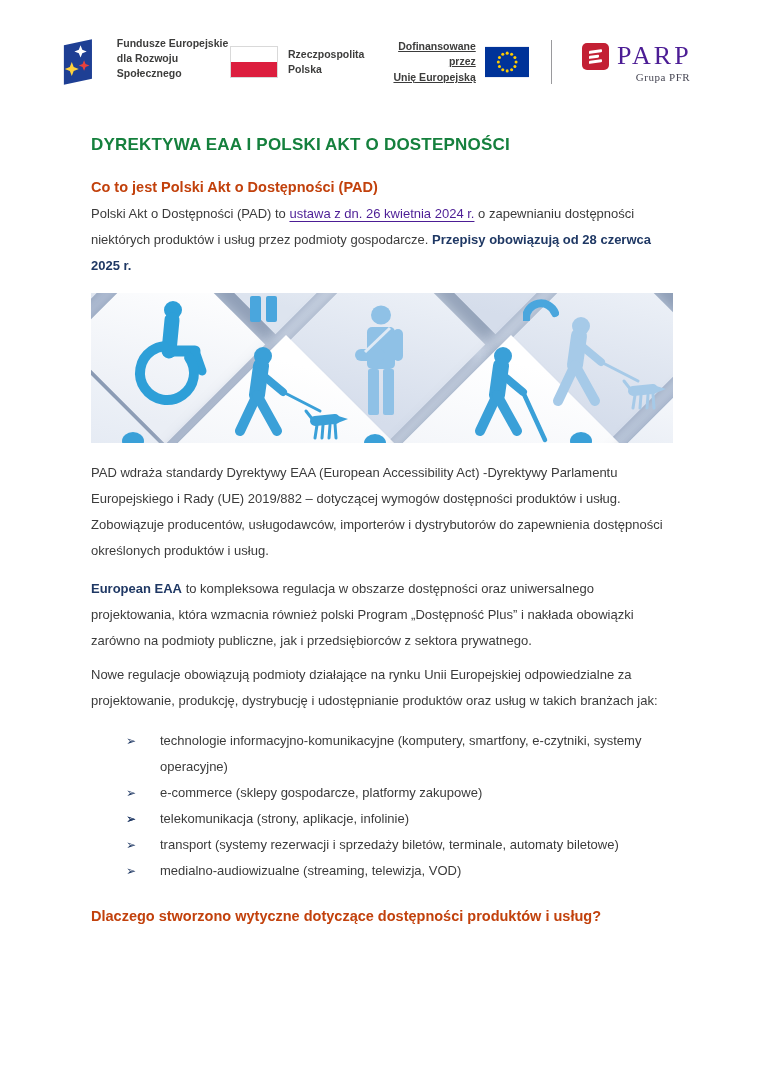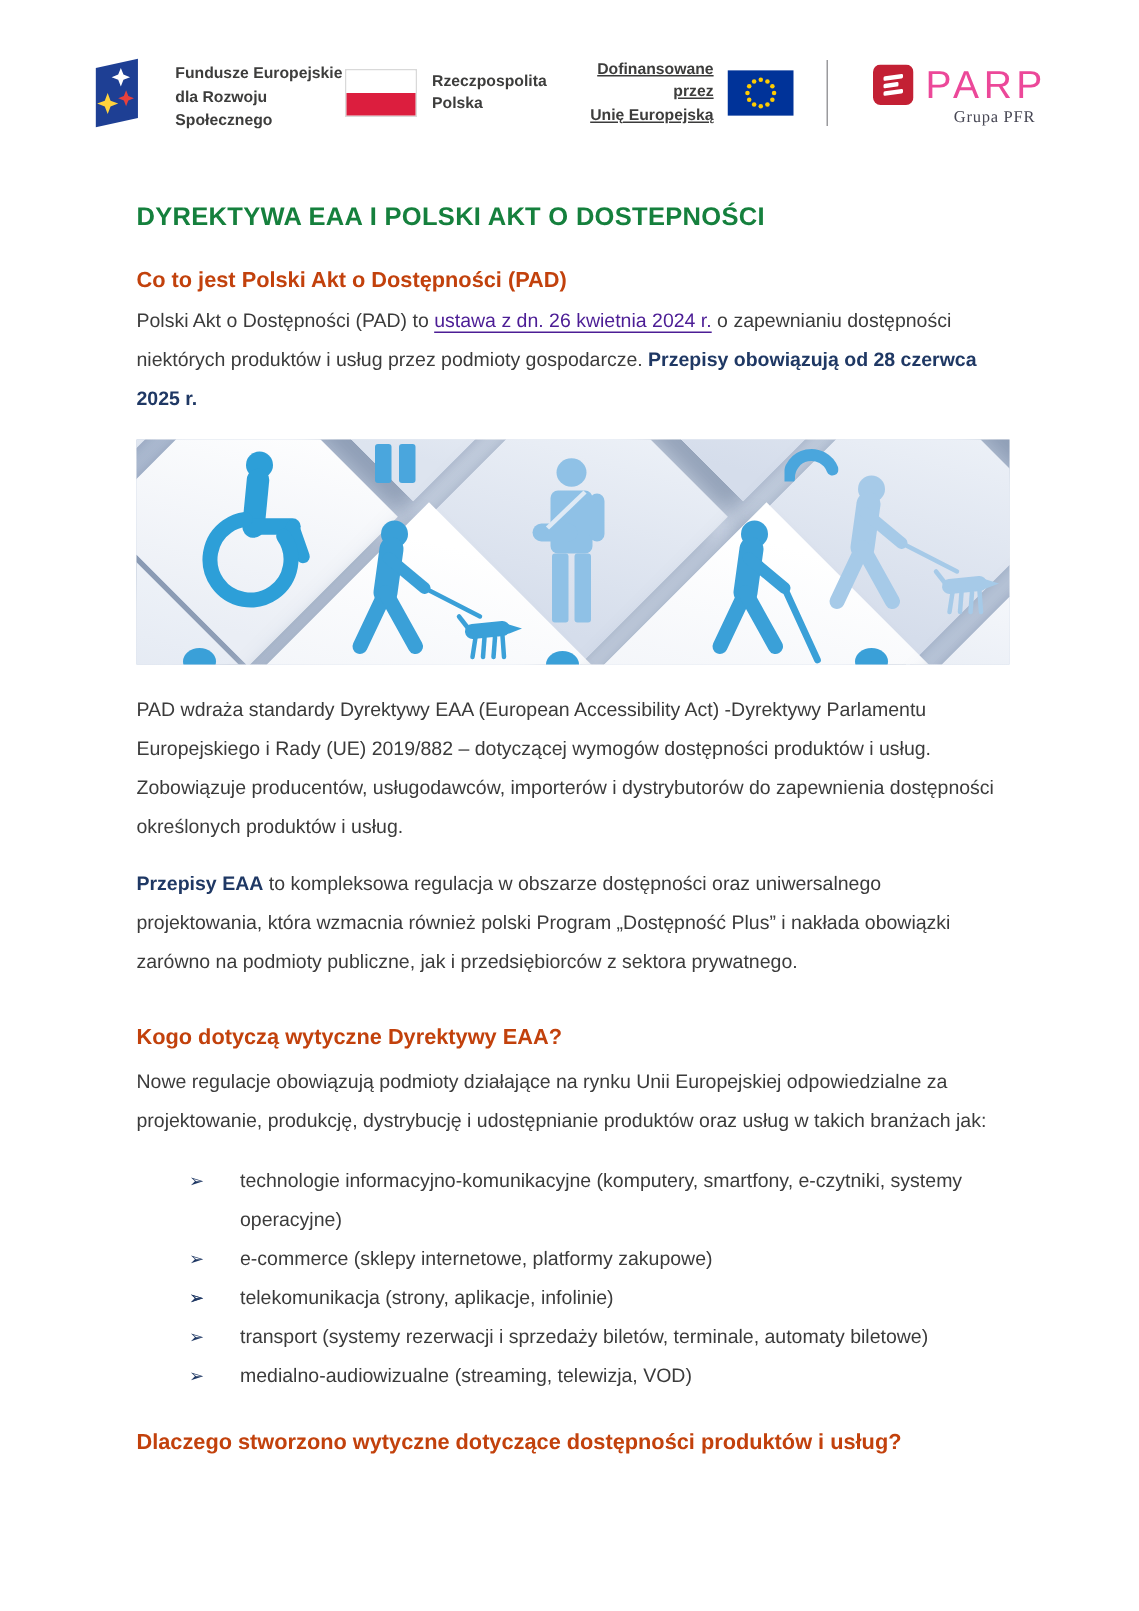--- a/index.html
+++ b/index.html
@@ -5,31 +5,31 @@
   * { margin:0; padding:0; box-sizing:border-box; }
   html,body { background:#ffffff; }
   body {
     width:759px; height:1074px; position:relative; overflow:hidden;
     font-family:"Liberation Sans", sans-serif; color:#3b3b3b;
   }
 
   
   .header { display:flex; align-items:center; padding:36px 50px 0 63px; }
   .hdr-label { font-size:10.5px; font-weight:bold; color:#3d3d3c; line-height:1.45; }
-  .logo-fe { display:flex; align-items:flex-end; gap:24px; }
+  .logo-fe { display:flex; align-items:flex-start; gap:24px; }
   .logo-pl { display:flex; align-items:center; gap:10px; }
   .pl-flag { width:48px; height:32px; border:1px solid #d9d9d9; }
   .pl-flag .w { height:50%; background:#ffffff; }
   .pl-flag .r { height:50%; background:#dc1e3e; }
   .logo-eu { display:flex; align-items:center; gap:9px; margin-left:16px;text-decoration:underline; }
   .logo-eu .hdr-label { text-align:right; }
   .hdr-divider { width:1px; height:44px; background:#9a9a9d; margin-left:22px; }
   .logo-parp { margin-left:30px; display:flex; flex-direction:column; }
   .parp-top { display:flex; align-items:center; gap:8px; }
-  .parp-word { font-family:Liberation Sans, sans-serif; font-size:26px; letter-spacing:3px; color:#ec4899; }
+  .parp-word { font-family:Liberation Serif, serif; font-size:26px; letter-spacing:3px; color:#4c1d95; }
   .parp-sub { font-family:"Liberation Serif", serif; font-size:11px; color:#474754; letter-spacing:0.5px; margin-left:35px; text-align:center; width:92px; }
 
   
   .content { margin:0 86px 0 91px; width:582px; }
   h1 { font-size:17px; color:#15803d; letter-spacing:0.2px; margin:47px 0 0; }
   h2 { font-size:14.5px; color:#c2410c; }
   .h2-s1 { margin:24px 0 0; }
   .h2-s2 { margin:30px 0 0; }
   .h2-s3 { margin:24px 0 0; }
   p { font-size:13px; line-height:26px; color:#3b3b3b; }
@@ -236,29 +236,28 @@
     <svg class="ic" style="left:272px;top:140px;" width="24" height="20" viewBox="0 0 24 20">
         <ellipse cx="12" cy="10" rx="11" ry="9" fill="#3aa0d8"></ellipse>
       </svg>
     <svg class="ic" style="left:478px;top:138px;" width="24" height="20" viewBox="0 0 24 20">
         <ellipse cx="12" cy="10" rx="11" ry="9" fill="#3aa0d8"></ellipse>
       </svg>
   </div>
 
   <p class="p2">PAD wdraża standardy Dyrektywy EAA (European Accessibility Act) -Dyrektywy Parlamentu Europejskiego i Rady (UE) 2019/882 – dotyczącej wymogów dostępności produktów i usług. Zobowiązuje producentów, usługodawców, importerów i dystrybutorów do zapewnienia dostępności określonych produktów i usług.</p>
 
-  <p class="p3"><span class="navy-bold">Przepisy EAA</span><span> to kompleksowa regulacja w obszarze dostępności oraz uniwersalnego projektowania, która wzmacnia również polski Program „Dostępność Plus” i nakłada obowiązki zarówno na podmioty publiczne, jak i przedsiębiorców z sektora prywatnego.</span></p>
-
-  <h2 class="h2-s2">Kogo dotyczą wytyczne Dyrektywy EAA?</h2>
+  <p class="p3"><span class="navy-bold">European EAA</span><span> to kompleksowa regulacja w obszarze dostępności oraz uniwersalnego projektowania, która wzmacnia również polski Program „Dostępność Plus” i nakłada obowiązki zarówno na podmioty publiczne, jak i przedsiębiorców z sektora prywatnego.</span></p>
+
 
   <p class="p4">Nowe regulacje obowiązują podmioty działające na rynku Unii Europejskiej odpowiedzialne za projektowanie, produkcję, dystrybucję i udostępnianie produktów oraz usług w takich branżach jak:</p>
 
   <ul class="industries">
     <li><span class="marker">➢</span><span>technologie informacyjno-komunikacyjne (komputery, smartfony, e-czytniki, systemy operacyjne)</span></li>
-    <li><span class="marker">➢</span><span>e-commerce (sklepy internetowe, platformy zakupowe)</span></li>
+    <li><span class="marker">➢</span><span>e-commerce (sklepy gospodarcze, platformy zakupowe)</span></li>
     <li><span class="marker">➢</span></li>
     <li><span class="marker">➢</span><span>telekomunikacja (strony, aplikacje, infolinie)</span></li>
     <li><span class="marker">➢</span><span>transport (systemy rezerwacji i sprzedaży biletów, terminale, automaty biletowe)</span></li>
     <li><span class="marker">➢</span><span>medialno-audiowizualne (streaming, telewizja, VOD)</span></li>
   </ul>
 
   <h2 class="h2-s3">Dlaczego stworzono wytyczne dotyczące dostępności produktów i usług?</h2>
 
 </div>
 

